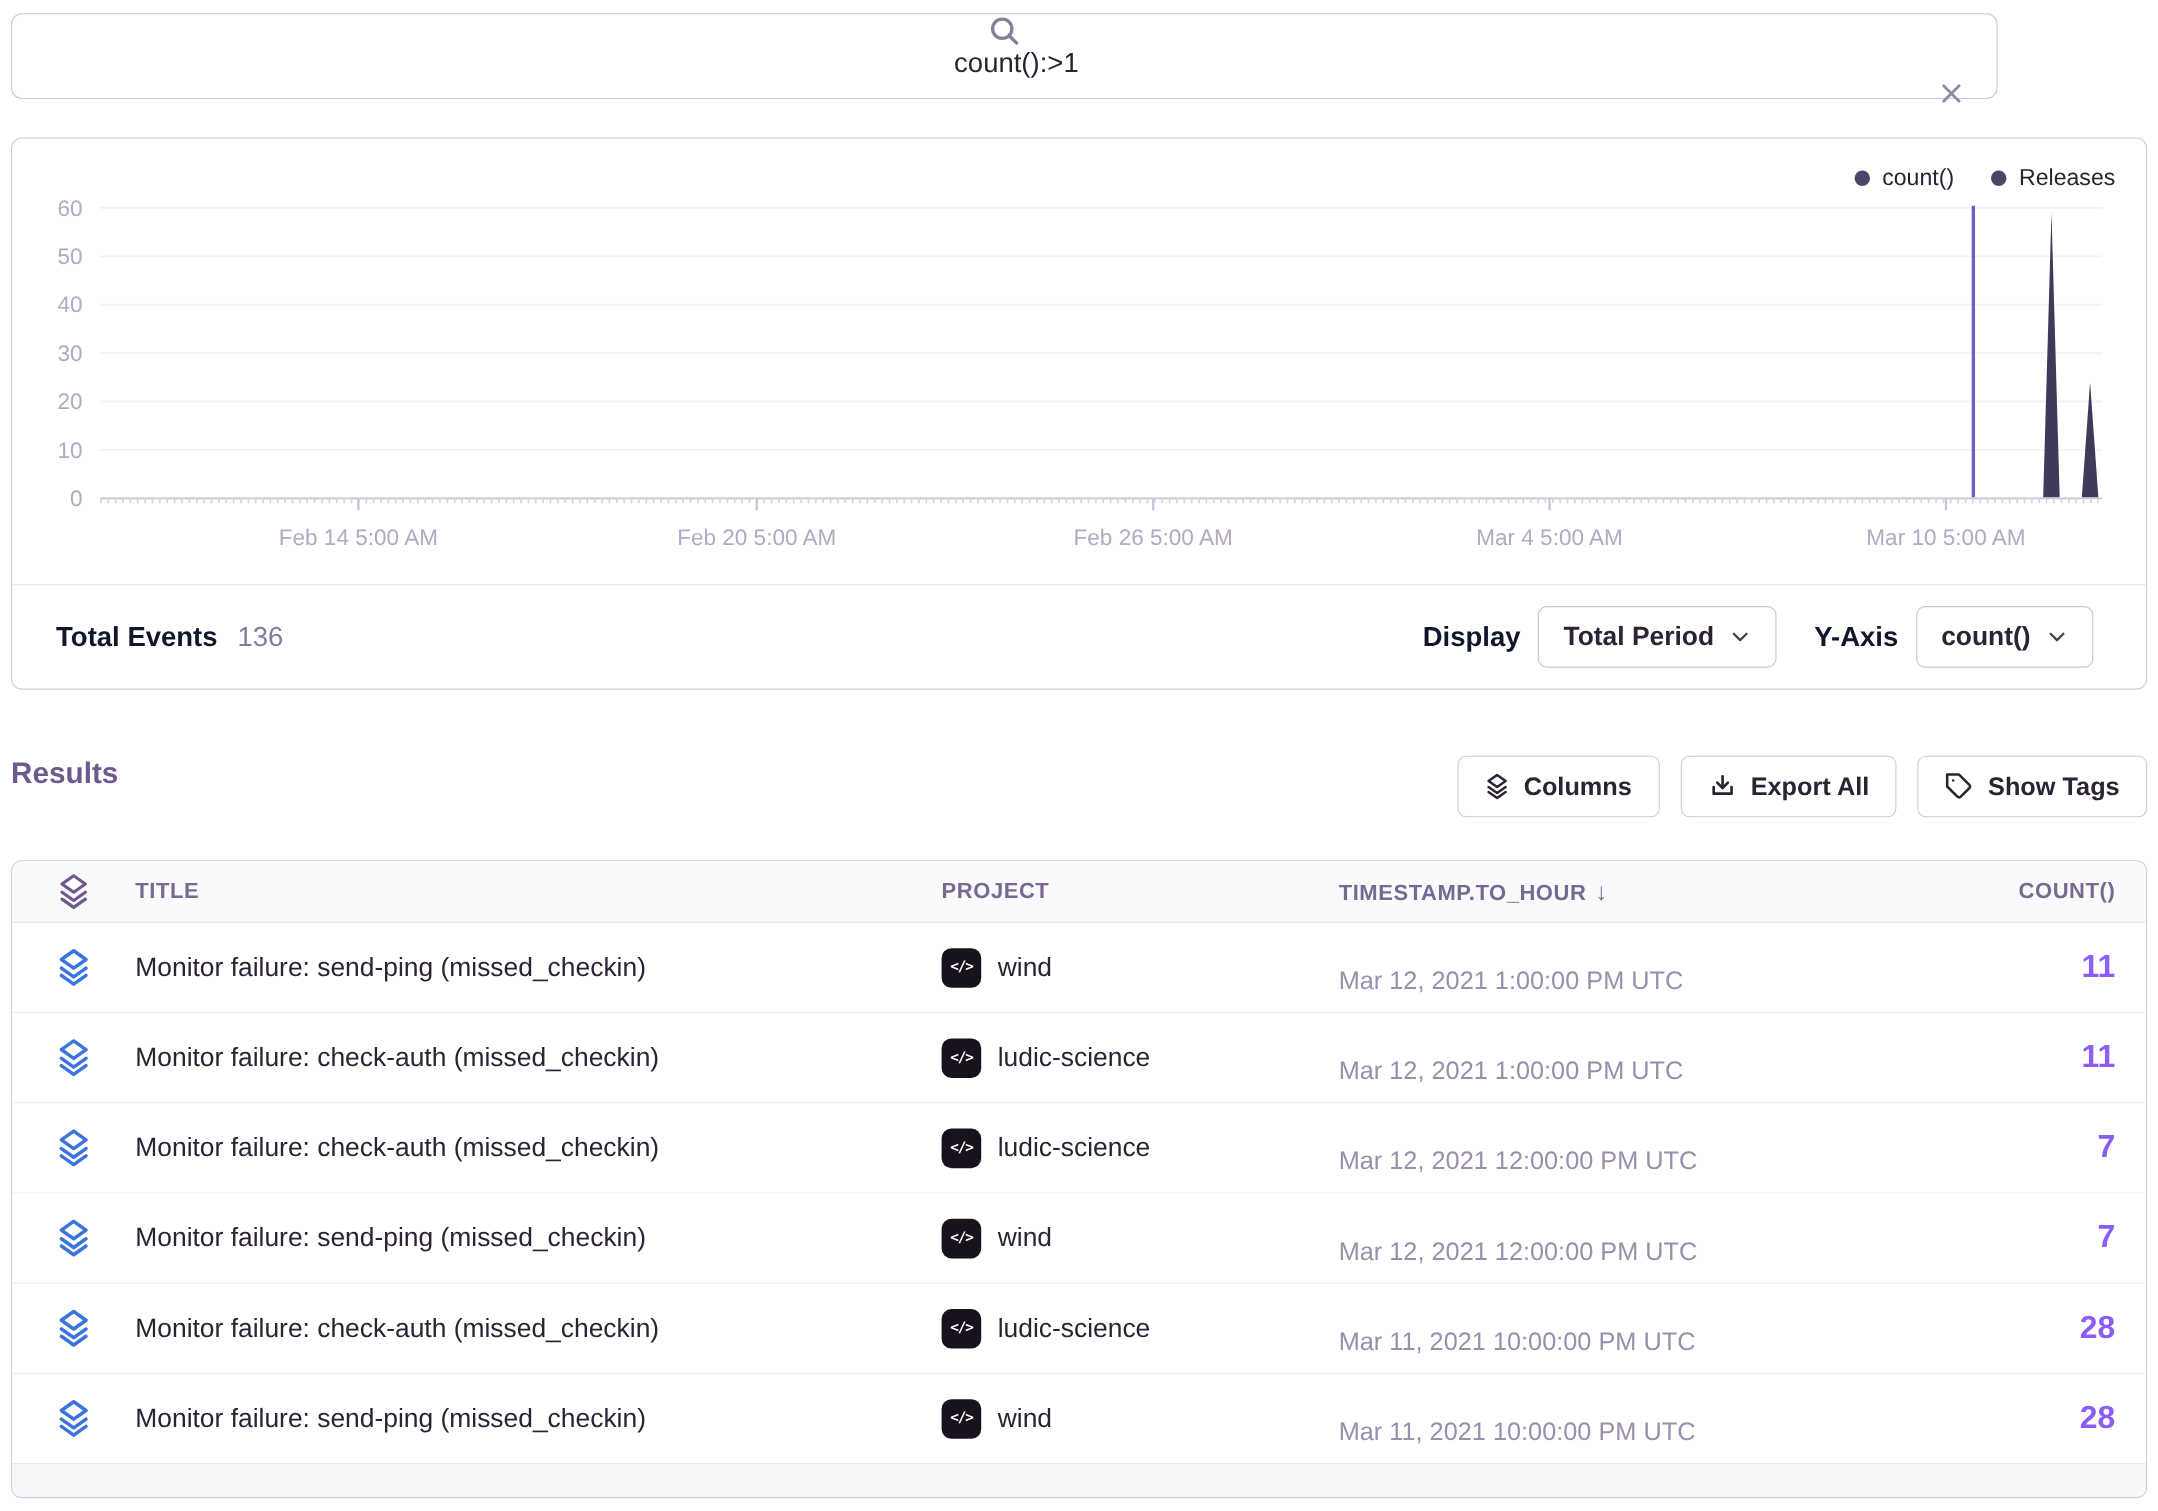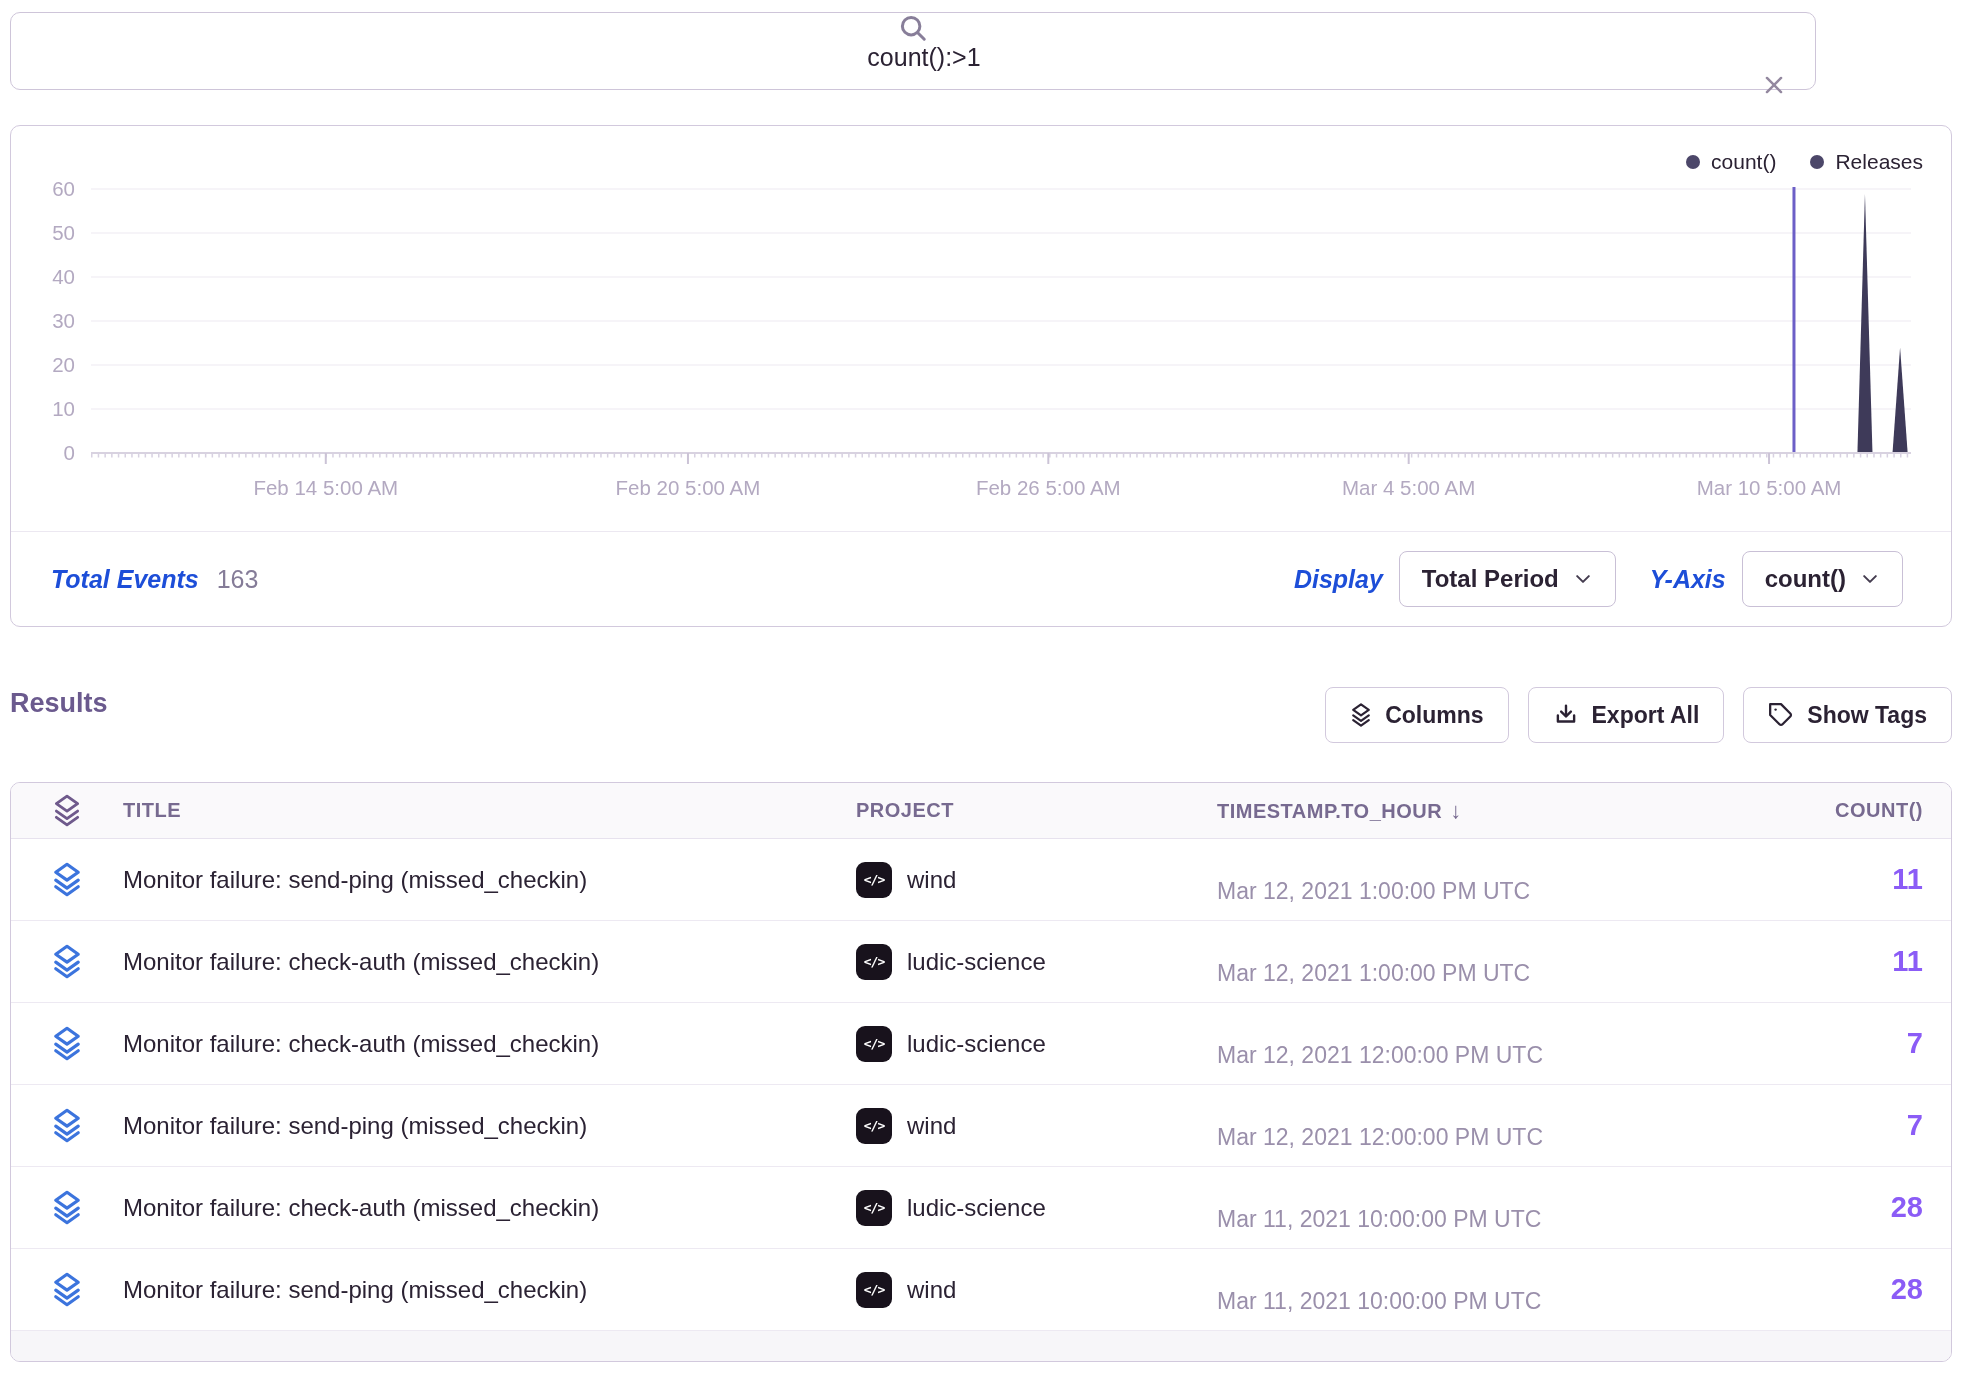--- a/index.html
+++ b/index.html
@@ -24,21 +24,21 @@
   .chart-legend { position:absolute; top:24px; right:28px; display:flex; gap:34px; align-items:center; z-index:2; }
   .legend-item { display:flex; align-items:center; gap:11px; font-size:21px; color:#2B2233; }
   .legend-dot { width:14px; height:14px; border-radius:50%; }
   .chart-svg { position:absolute; left:0; top:0; width:1939px; height:405px; }
   .axis-label { fill:#B3A9C1; font-size:20.5px; font-family:"Liberation Sans", sans-serif; }
   .chart-footer {
     position:absolute; left:0; right:0; top:405px; bottom:0;
     border-top:1px solid #ECE8F1; display:flex; align-items:center;
     padding:0 48px 0 40px;
   }
-  .footer-label { font-size:25px; font-weight:700; color:#1d4ed8;font-style:italic; }
+  .footer-label { font-size:25px; font-weight:700; color:#0f172a; }
   .total-events-value { font-size:25px; color:#857C98; margin-left:18px; }
   .footer-right { margin-left:auto; display:flex; align-items:center; }
   .dropdown-btn {
     display:flex; align-items:center; gap:14px; height:56px; padding:12px 22px;
     background:#fff; border:1.5px solid #C9C0D6; border-radius:8px;
     font-family:"Liberation Sans", sans-serif; font-size:24px; font-weight:600; color:#2B2233; cursor:pointer;
   }
   .gap16 { width:16px; } .gap34 { width:34px; }
   
   .results-header { position:absolute; left:10px; top:672px; width:1942px; height:62px; display:flex; align-items:center; }
@@ -137,21 +137,21 @@
         <line x1="1397.68" y1="327" x2="1397.68" y2="338" stroke="#CBC3D6" stroke-width="2"></line>
         <text x="1397.68" y="369" text-anchor="middle" class="axis-label">Mar 4 5:00 AM</text>
         <line x1="1758.04" y1="327" x2="1758.04" y2="338" stroke="#CBC3D6" stroke-width="2"></line>
         <text x="1758.04" y="369" text-anchor="middle" class="axis-label">Mar 10 5:00 AM</text>
         <line x1="1782.974" y1="61" x2="1782.974" y2="326" stroke="#6C5FC7" stroke-width="3"></line>
         <polygon points="1846.454,326 1853.954,67.40000000000003 1861.454,326" fill="#3E3A59"></polygon>
         <polygon points="1881.58,326 1889.08,221.39999999999998 1896.58,326" fill="#3E3A59"></polygon>
       </svg>
     <div class="chart-footer">
       <span class="footer-label">Total Events</span>
-      <span class="total-events-value">163</span>
+      <span class="total-events-value">136</span>
       <div class="footer-right">
         <span class="footer-label">Display</span>
         <span class="gap16"></span>
         <button class="dropdown-btn">
           <span>Total Period</span>
           <span class="btn-icon">
             <svg width="20" height="20" viewBox="0 0 24 24" fill="none" stroke="#443C4F" stroke-width="2.4" stroke-linecap="round" stroke-linejoin="round">
                 <polyline points="5,8.5 12,15.5 19,8.5"></polyline>
               </svg>
           </span>

